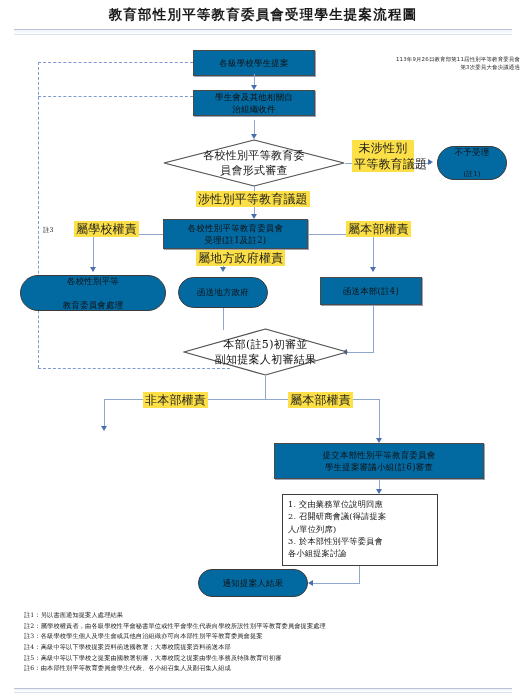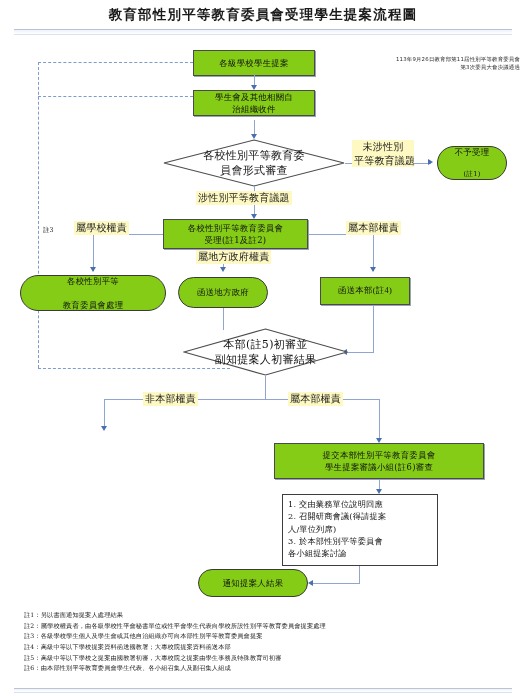--- a/index.html
+++ b/index.html
@@ -49,21 +49,21 @@
     position: absolute;
     display: flex;
     align-items: center;
     justify-content: center;
     text-align: center;
     color: #111;
     font-size: 8.4px;
     line-height: 1.45;
     letter-spacing: .3px;
     font-family: "DejaVu Serif", "Liberation Serif", serif;
-    background: #84cc16;
+    background: #0369a1;
     padding: 12px 3px;
   }
   .rect {
     border: 1.4px solid #4a4a4a;
     box-shadow: 1px 1px 0 #9aa3b5;
   }
   .rect-thin { border: 1px solid #3d3d3d; box-shadow: none; }
   .round {
     border: 1.2px solid #3a3a3a;
     border-radius: 999px;
@@ -115,24 +115,24 @@
     border-bottom: 3.6px solid transparent;
     border-right: 5.2px solid #4a6fb0;
   }
   .arrow-right {
     border-top: 3.6px solid transparent;
     border-bottom: 3.6px solid transparent;
     border-left: 5.2px solid #4a6fb0;
   }
   .edge-label {
     position: absolute;
-    font-size: 10px;
+    font-size: 12px;
     color: #1d1d1d;
     letter-spacing: .2px;
-    background: #fef9c3;
+    background: #fde047;
     padding: 0 2px;
     white-space: nowrap;
     font-family: "DejaVu Serif", "Liberation Serif", serif;
     text-align: center;
     line-height: 1.35;
   }
   .dashed-v {
     position: absolute;
     border-left: 1.3px dashed #7f9ad0;
   }
@@ -251,21 +251,21 @@
     <span>各校性別平等</span>
     <span>教育委員會處理</span>
   </div>
 
   <div class="node round" style="left:178px; top:277px; width:90px; height:31px;">
     <span>函送地方政府</span>
   </div>
 
   <div class="conn v" style="left:222.5px; top:308px; height:22px;"></div>
 
-  <div class="node rect" style="left:320px; top:277px; width:90px; height:28px;font-family:Liberation Serif, serif;">
+  <div class="node rect" style="left:320px; top:277px; width:102px; height:28px;">
     <span>函送本部(註4)</span>
   </div>
 
   <div class="conn v" style="left:372.5px; top:305px; height:48px;"></div>
   <div class="conn h" style="left:347px; top:352px; width:26px;"></div>
   <div class="arrow arrow-left" style="left:342px; top:348.5px;"></div>
 
   <div class="diamond-wrap" style="left:183px; top:328px; width:165px; height:48px;">
     <svg class="diamond-svg" width="165" height="48" viewBox="0 0 165 48">
       <polygon points="82.5,1 164,24 82.5,47 1,24" fill="#ffffff" stroke="#4d4d4d" stroke-width="1.2"></polygon>

